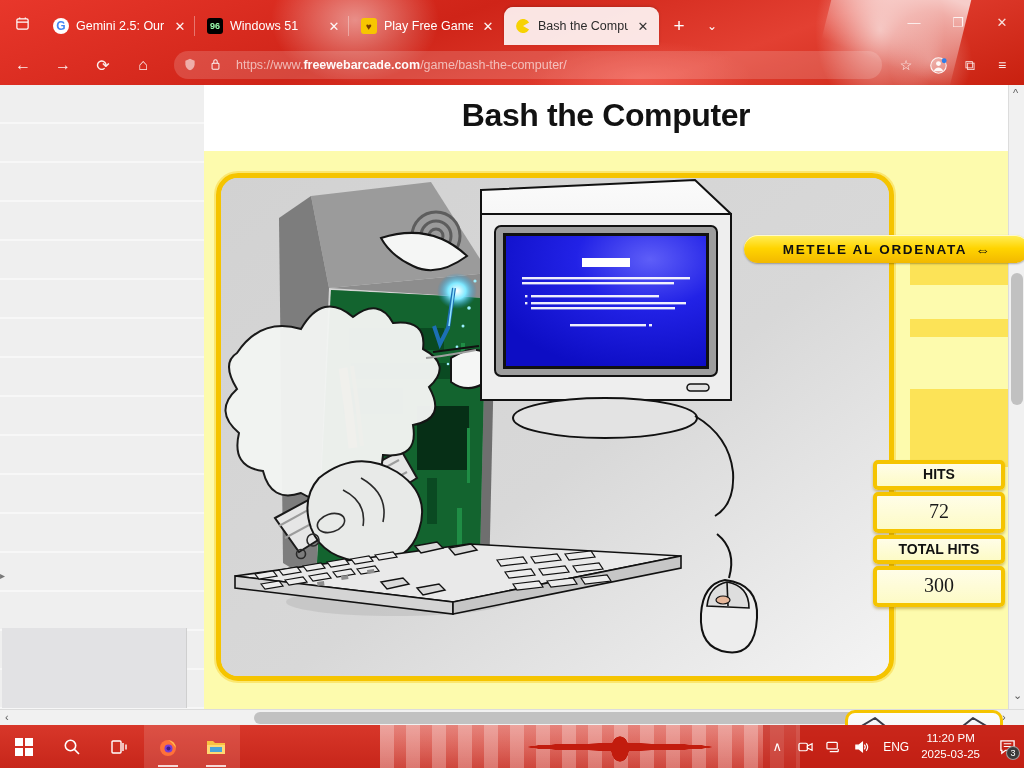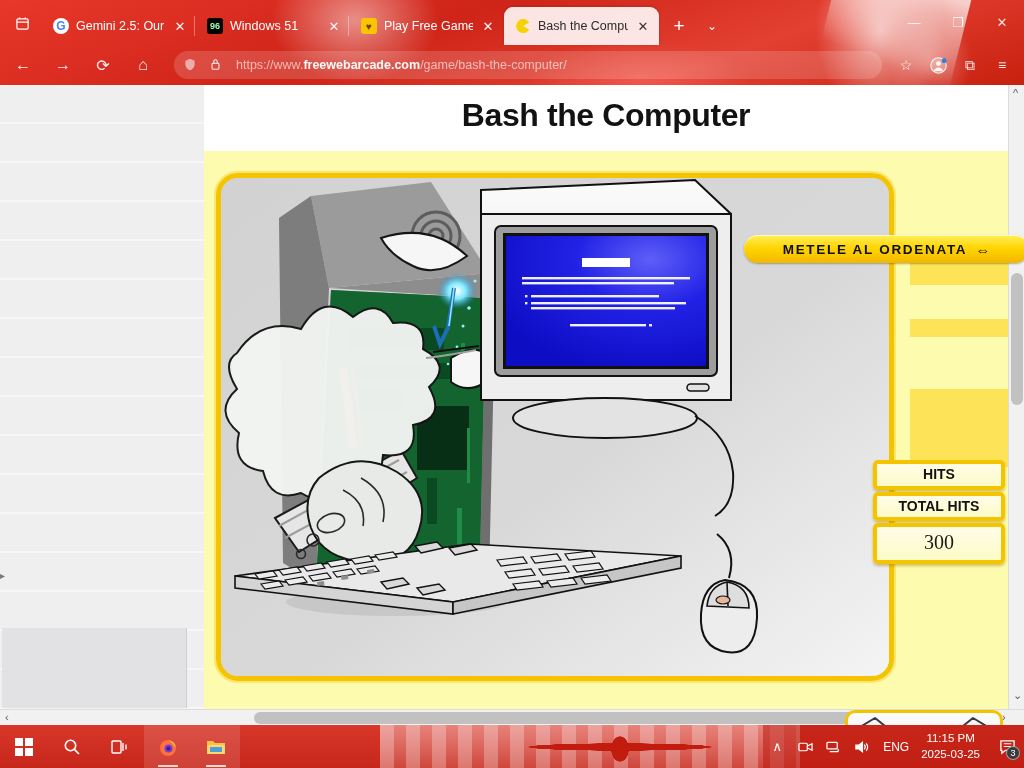--- a/index.html
+++ b/index.html
@@ -544,20 +544,23 @@
           <span class="banner-arrow">⇔</span>
         </div>
       </div>
     </div>
 
     <div class="score-col">
       <div class="pill">
         <div class="pill-label">HITS</div>
       </div>
       <div class="pill">
+        <div class="pill-value">72</div>
+      </div>
+      <div class="pill">
         <div class="pill-label">TOTAL HITS</div>
       </div>
       <div class="pill">
         <div class="pill-value">300</div>
       </div>
     </div>
 
     <div class="repair-btn">
       <div class="repair-bg"></div>
       <svg width="158" height="66" viewBox="0 0 158 66" style="position:absolute;left:0;top:0;z-index:2">
@@ -644,21 +647,21 @@
     </div>
     <div class="tray-ico">
       <svg width="15" height="14" viewBox="0 0 16 14" fill="none" stroke="#fff" stroke-width="1.3">
         <path d="M2 5h3l4-3v10L5 9H2Z" fill="#fff"></path>
           <path d="M11 4.5a4 4 0 0 1 0 5"></path>
           <path d="M13 3a6.5 6.5 0 0 1 0 8"></path>
       </svg>
     </div>
     <div class="tray-lang">ENG</div>
     <div class="tray-clock">
-      <div>11:15 PM</div>
+      <div>11:20 PM</div>
       <div>2025-03-25</div>
     </div>
     <div class="tray-notif">
       <svg width="17" height="16" viewBox="0 0 18 17" fill="none" stroke="#fff" stroke-width="1.4">
         <path d="M2 2h14v10H7l-4 3v-3H2Z" fill="none"></path>
           <path d="M5 5h8M5 8h8" stroke-width="1.2"></path>
       </svg>
       <span class="notif-badge">3</span>
     </div>
   </div>

